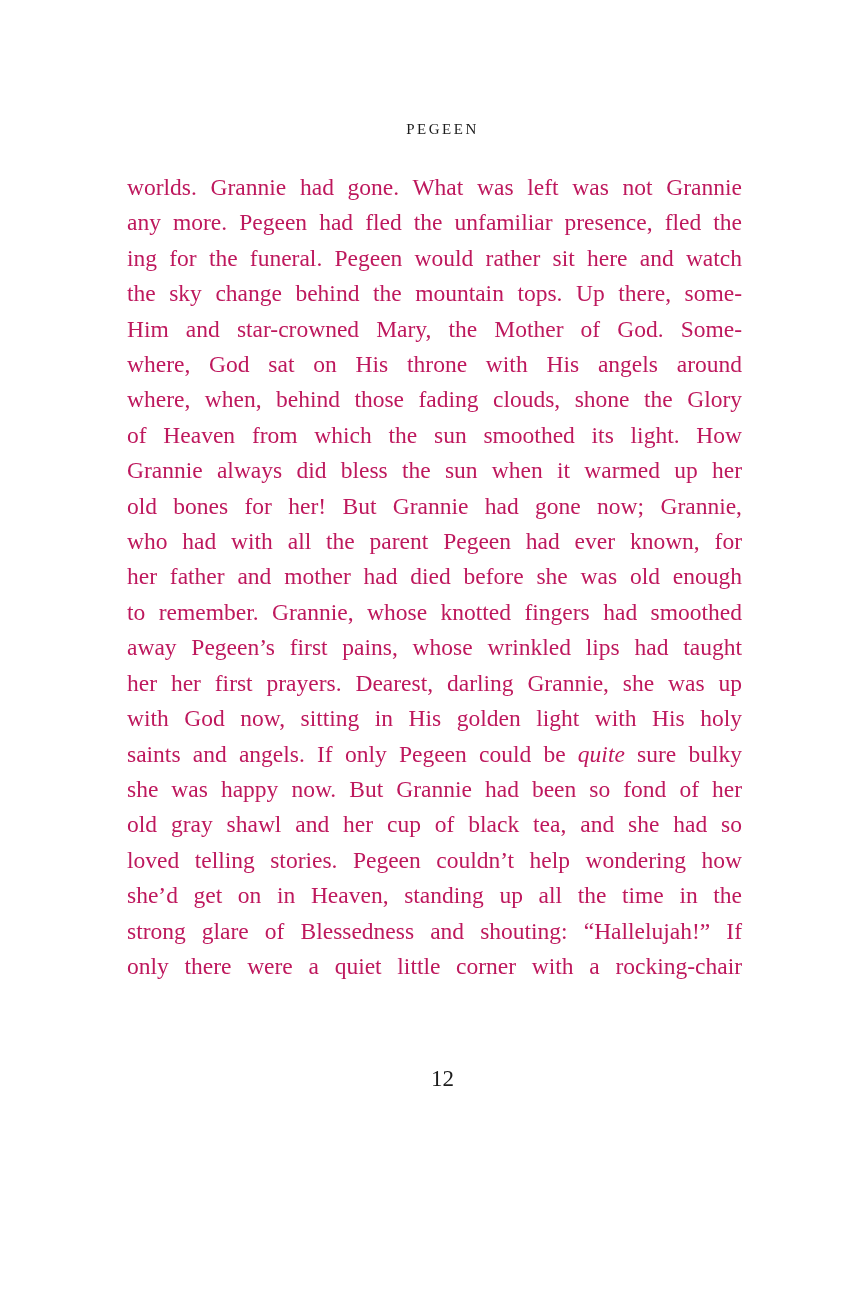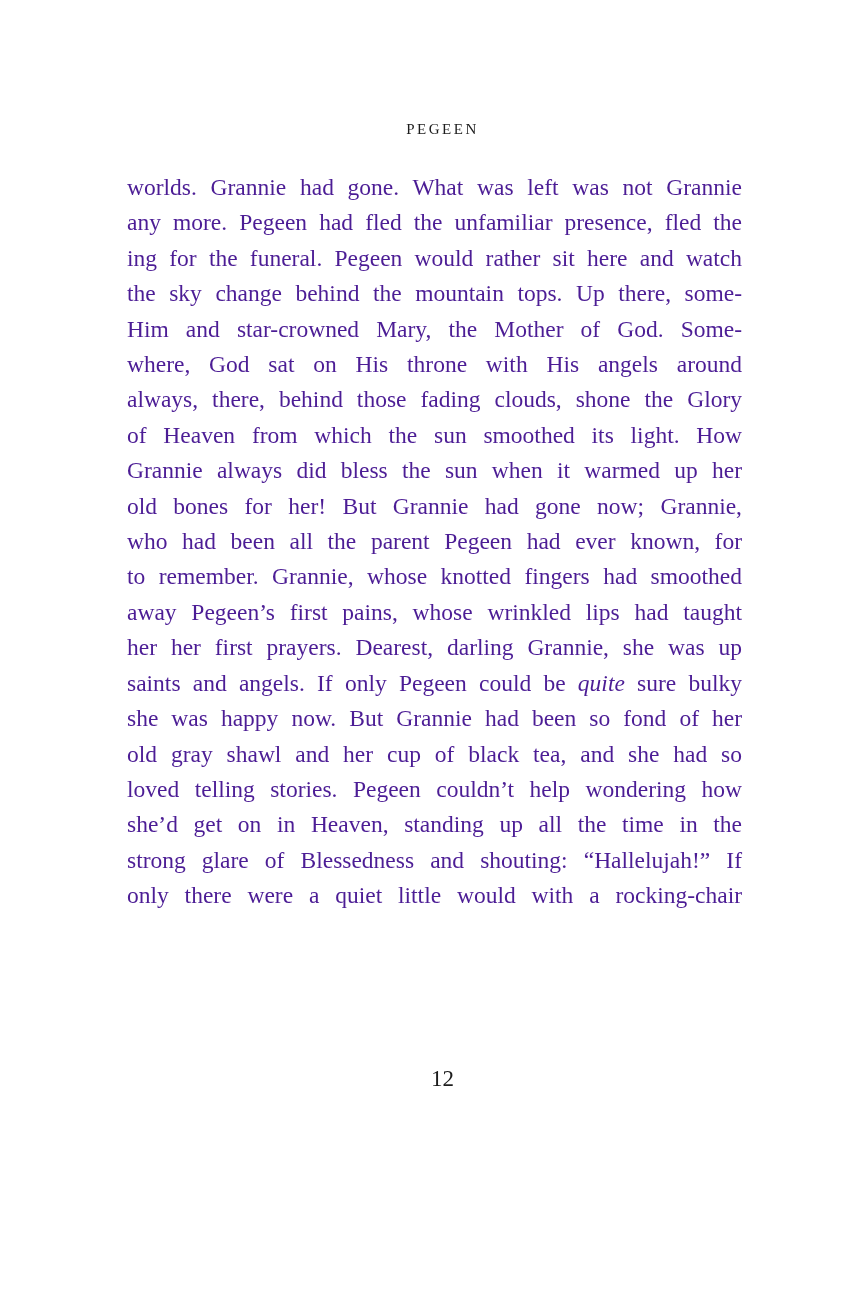--- a/index.html
+++ b/index.html
@@ -33,21 +33,21 @@
     top: 170px;
     left: 127px;
     width: 615px;
   }
   .line {
     font-size: 23.5px;
     line-height: 35.4px;
     text-align: justify;
     text-align-last: justify;
     white-space: nowrap;
-    color: #4c1d95;
+    color: #be185d;
   }
   .line em {
     margin-top: 39px;
   }
   .folio {
     position: absolute;
     top: 1066px;
     left: 0;
     width: 100%;
     text-align: center;
@@ -61,31 +61,33 @@
 <div class="page">
   <div class="running-head">PEGEEN</div>
 
   <div class="text-block">
       <div class="line"><span>worlds. Grannie had gone. What was left was not Grannie</span></div>
       <div class="line"><span>any more. Pegeen had fled the unfamiliar presence, fled the</span></div>
       <div class="line"><span>ing for the funeral. Pegeen would rather sit here and watch</span></div>
       <div class="line"><span>the sky change behind the mountain tops. Up there, some-</span></div>
       <div class="line"><span>Him and star-crowned Mary, the Mother of God. Some-</span></div>
       <div class="line"><span>where, God sat on His throne with His angels around</span></div>
-      <div class="line"><span>always, there, behind those fading clouds, shone the Glory</span></div>
+      <div class="line"><span>where, when, behind those fading clouds, shone the Glory</span></div>
       <div class="line"><span>of Heaven from which the sun smoothed its light. How</span></div>
       <div class="line"><span>Grannie always did bless the sun when it warmed up her</span></div>
       <div class="line"><span>old bones for her! But Grannie had gone now; Grannie,</span></div>
-      <div class="line"><span>who had been all the parent Pegeen had ever known, for</span></div>
+      <div class="line"><span>who had with all the parent Pegeen had ever known, for</span></div>
+      <div class="line"><span>her father and mother had died before she was old enough</span></div>
       <div class="line"><span>to remember. Grannie, whose knotted fingers had smoothed</span></div>
       <div class="line"><span>away Pegeen’s first pains, whose wrinkled lips had taught</span></div>
       <div class="line"><span>her her first prayers. Dearest, darling Grannie, she was up</span></div>
+      <div class="line"><span>with God now, sitting in His golden light with His holy</span></div>
       <div class="line"><span>saints and angels. If only Pegeen could be </span><em>quite</em><span> sure bulky</span></div>
       <div class="line"><span>she was happy now. But Grannie had been so fond of her</span></div>
       <div class="line"><span>old gray shawl and her cup of black tea, and she had so</span></div>
       <div class="line"><span>loved telling stories. Pegeen couldn’t help wondering how</span></div>
       <div class="line"><span>she’d get on in Heaven, standing up all the time in the</span></div>
       <div class="line"><span>strong glare of Blessedness and shouting: “Hallelujah!” If</span></div>
-      <div class="line"><span>only there were a quiet little would with a rocking-chair</span></div>
+      <div class="line"><span>only there were a quiet little corner with a rocking-chair</span></div>
     </div>
 
   <div class="folio">12</div>
 </div>
 
 </body></html>

